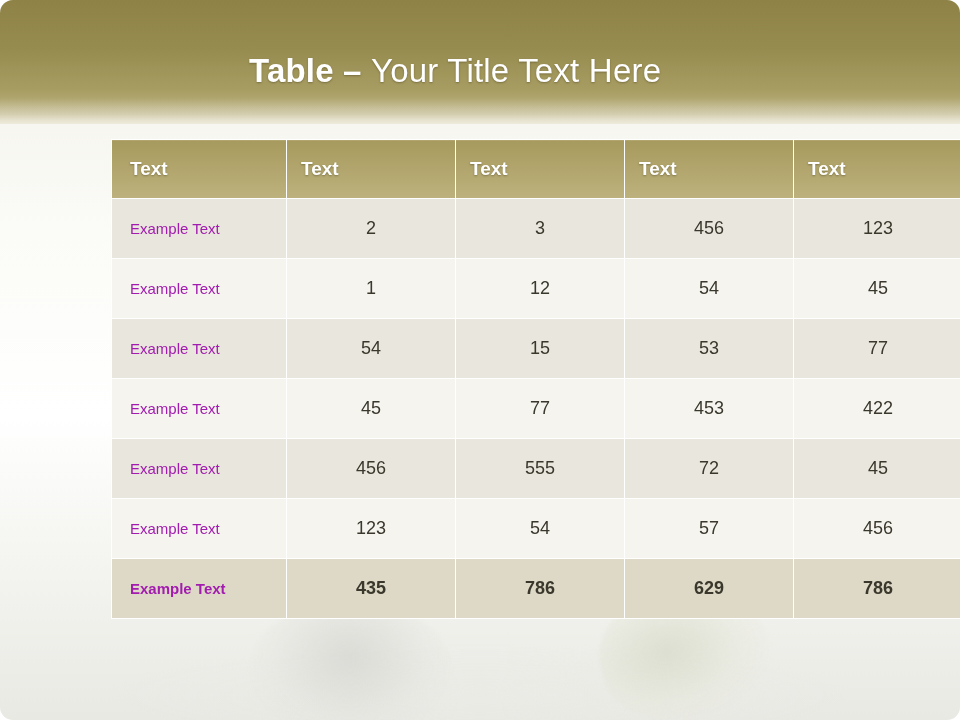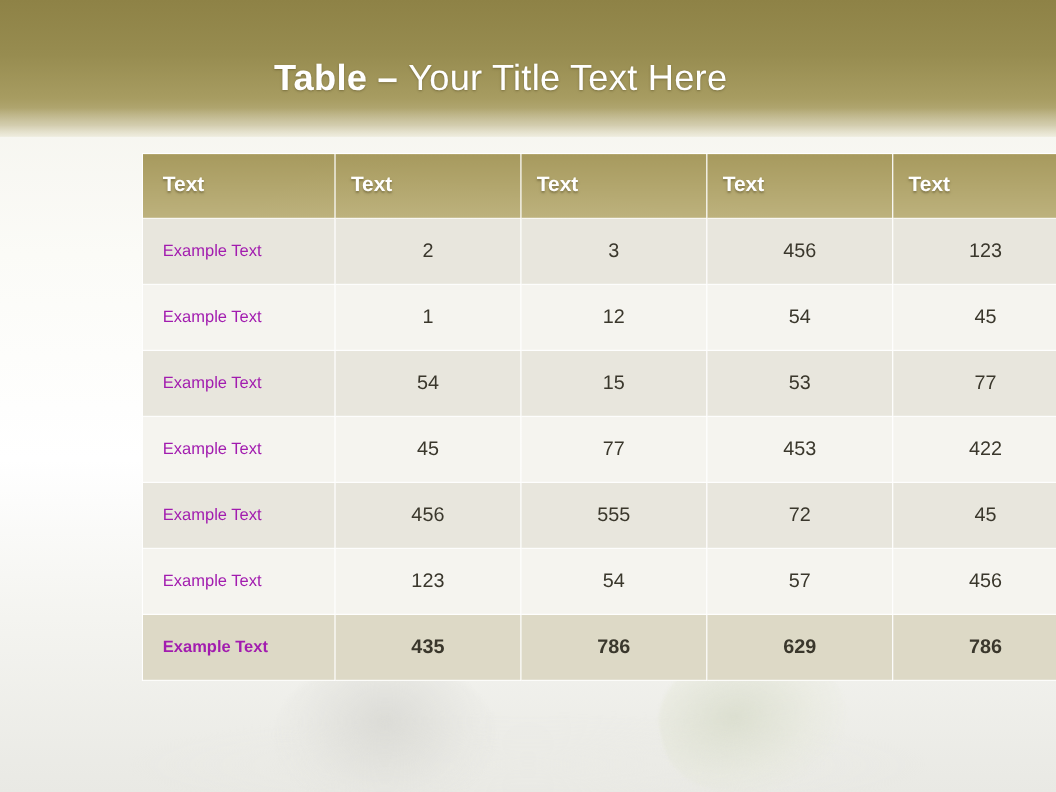--- a/index.html
+++ b/index.html
@@ -13,20 +13,21 @@
     background: #ffffff;
     overflow: hidden;
   }
 
   .slide {
     position: relative;
     width: 960px;
     height: 720px;
     background: linear-gradient(to bottom, #f2f1ea 0%, #fbfbf7 32%, #ffffff 58%, #f4f4f0 78%, #e9e9e4 100%);
     overflow: hidden;
+    border-radius: 13px;
   }
 
   
   .blob-a {
     position: absolute;
     left: 250px;
     top: 600px;
     width: 200px;
     height: 140px;
     border-radius: 50%;
@@ -84,21 +85,21 @@
   }
   .slide-title .bold {
     font-weight: bold;
   }
   .slide-title .light {
     font-weight: normal;
   }
 
   .table-wrap {
     position: absolute;
-    left: 129px;
+    left: 111px;
     top: 139px;
     width: 702px;
   }
 
   table.data-table {
     border-collapse: collapse;
     width: 702px;
     table-layout: fixed;
   }
   table.data-table th,

